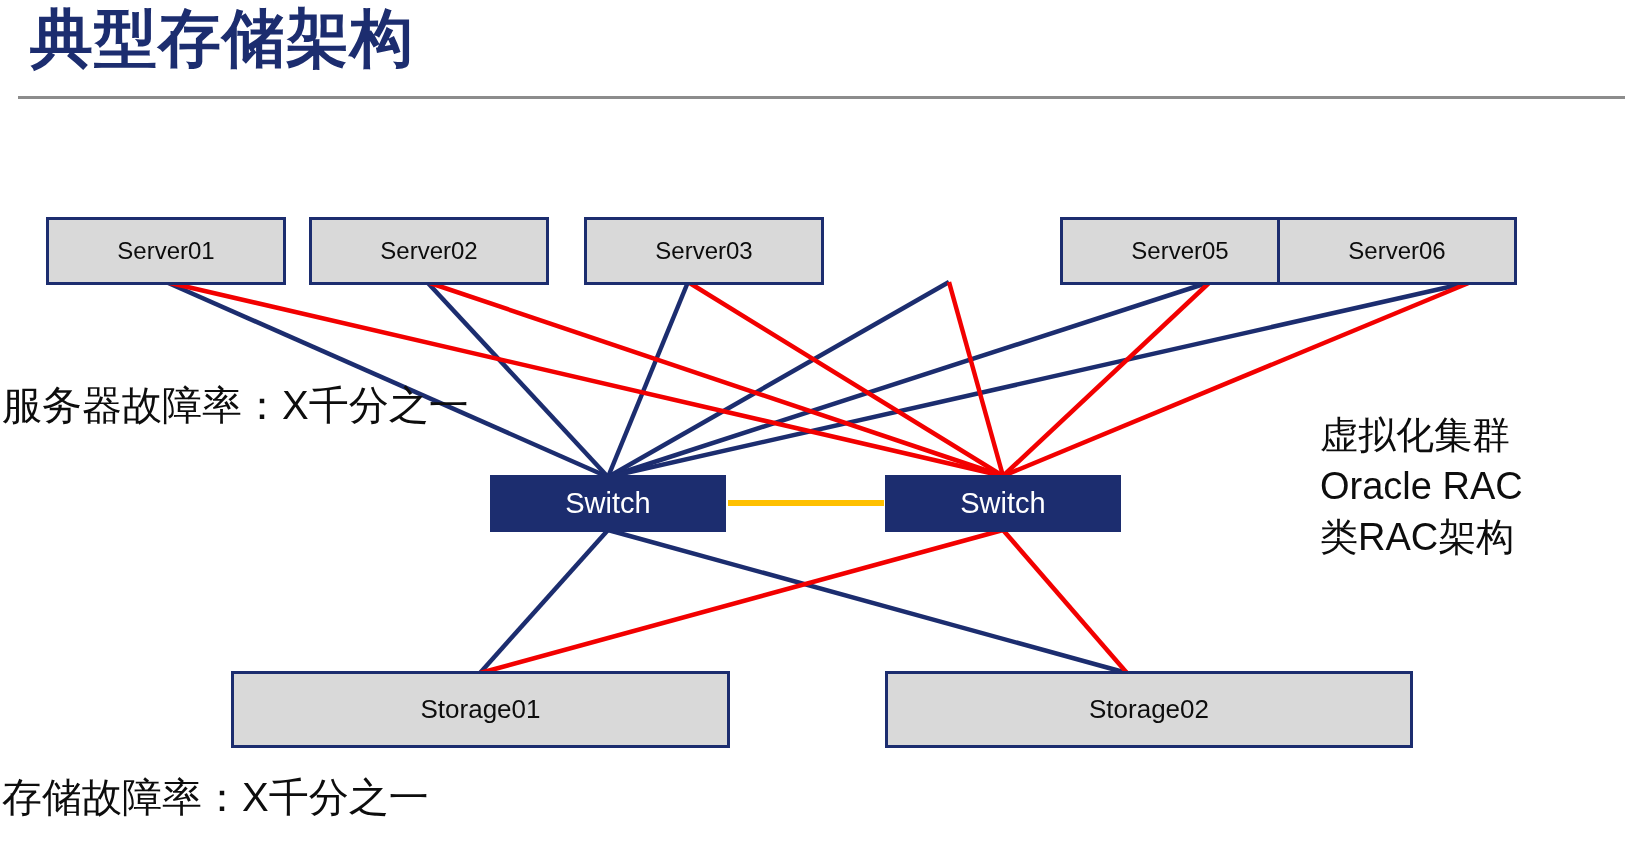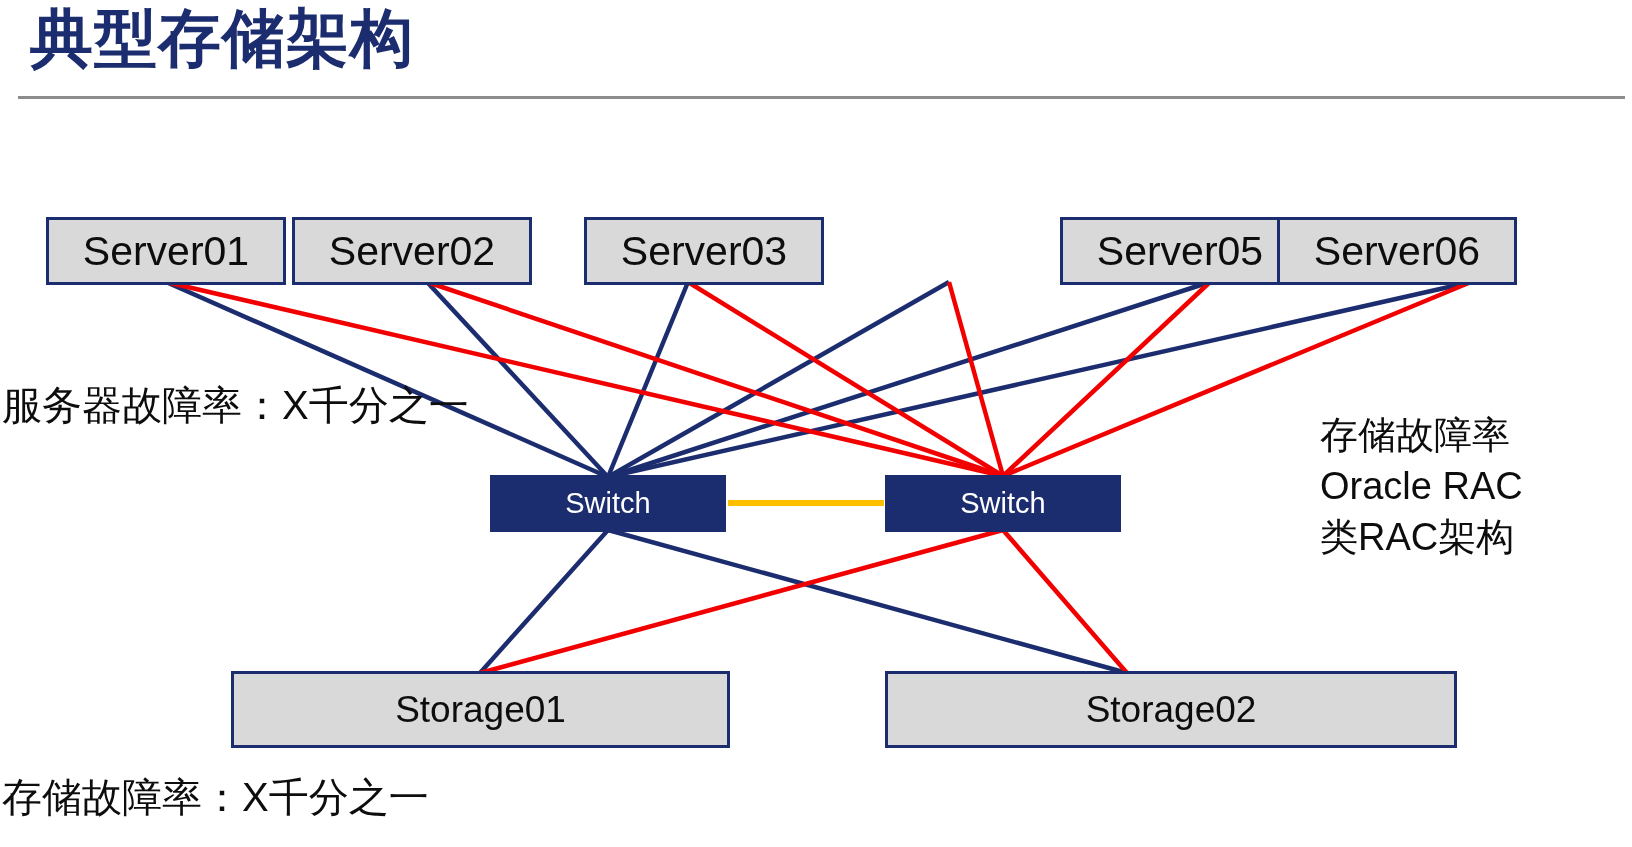--- a/index.html
+++ b/index.html
@@ -19,22 +19,22 @@
     position:absolute; left:18px; top:96px; width:1607px; height:3px;
     background:var(--divider);
   }
   svg.wires{position:absolute; left:0; top:0; z-index:1;}
   .node{
     position:absolute; z-index:2; box-sizing:border-box;
     display:flex; align-items:center; justify-content:center;
     background:var(--box-fill); border:3px solid var(--navy);
     color:var(--ink);
   }
-  .server{top:217px; width:240px; height:68px; font-size:41px;}
-  .storage{top:671px; height:77px; font-size:37px;}
+  .server{top:217px; width:240px; height:68px; font-size:24px;}
+  .storage{top:671px; height:77px; font-size:26px;}
   .switch{
     position:absolute; z-index:2; box-sizing:border-box;
     display:flex; align-items:center; justify-content:center;
     top:475px; width:236px; height:57px;
     background:var(--navy); color:var(--white); font-size:29px;
   }
   .note-left{
     position:absolute; left:2px; z-index:2;
     font-size:40px; color:var(--ink); white-space:nowrap;
   }
@@ -72,21 +72,21 @@
 
     <line x1="1003" y1="530" x2="480" y2="673" stroke-width="4.5" stroke="#f20000"></line>
     <line x1="1003" y1="530" x2="1127" y2="673" stroke-width="4.5" stroke="#f20000"></line>
 
     <line x1="728" y1="503" x2="884" y2="503" stroke-width="6" stroke="#ffc000"></line>
   </svg>
 
   <div class="node server" style="left:46px">
       <span>Server01</span>
     </div>
-  <div class="node server" style="left:292px">
+  <div class="node server" style="left:309px">
       <span>Server02</span>
     </div>
   <div class="node server" style="left:584px">
       <span>Server03</span>
     </div>
   <div class="node server" style="left:1060px">
       <span>Server05</span>
     </div>
   <div class="node server" style="left:1277px">
       <span>Server06</span>
@@ -95,26 +95,26 @@
   <div class="switch" style="left:490px">
       <span>Switch</span>
     </div>
   <div class="switch" style="left:885px">
       <span>Switch</span>
     </div>
 
   <div class="node storage" style="left:231px; width:499px">
       <span>Storage01</span>
     </div>
-  <div class="node storage" style="left:885px; width:572px">
+  <div class="node storage" style="left:885px; width:528px">
       <span>Storage02</span>
     </div>
 
   <div class="note-left" style="top:378px">服务器故障率：X千分之一</div>
   <div class="note-left" style="top:770px">存储故障率：X千分之一</div>
 
   <div class="cluster-note">
-    <div>存储故障率</div>
+    <div>虚拟化集群</div>
     <div>Oracle RAC</div>
     <div>类RAC架构</div>
   </div>
 
 </div>
 
 </body></html>

